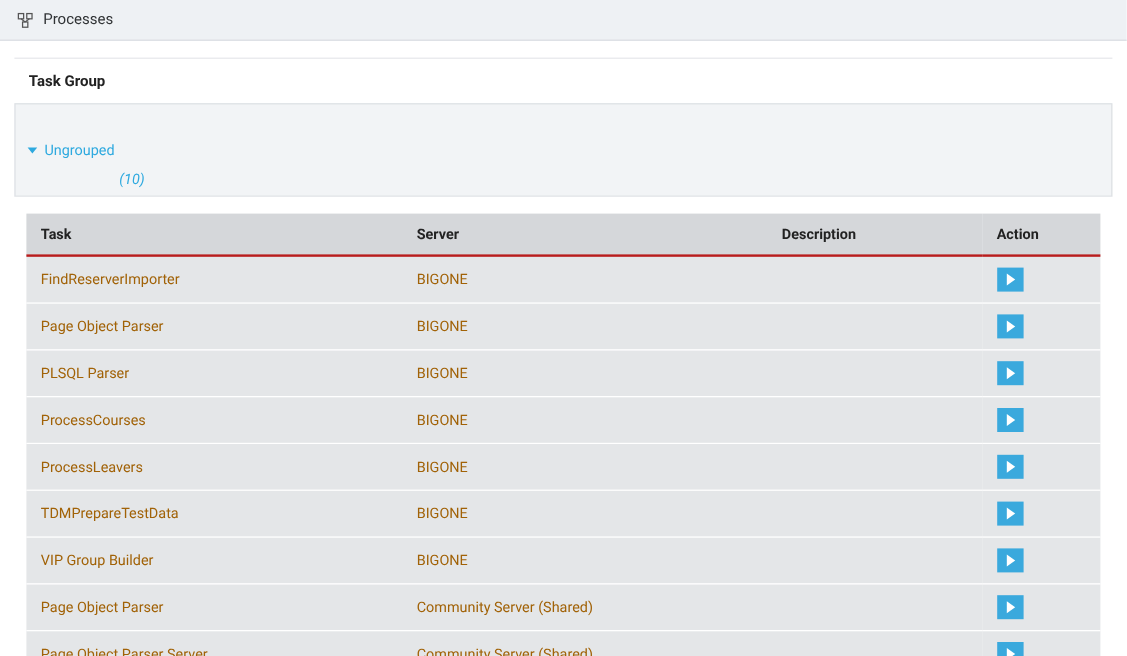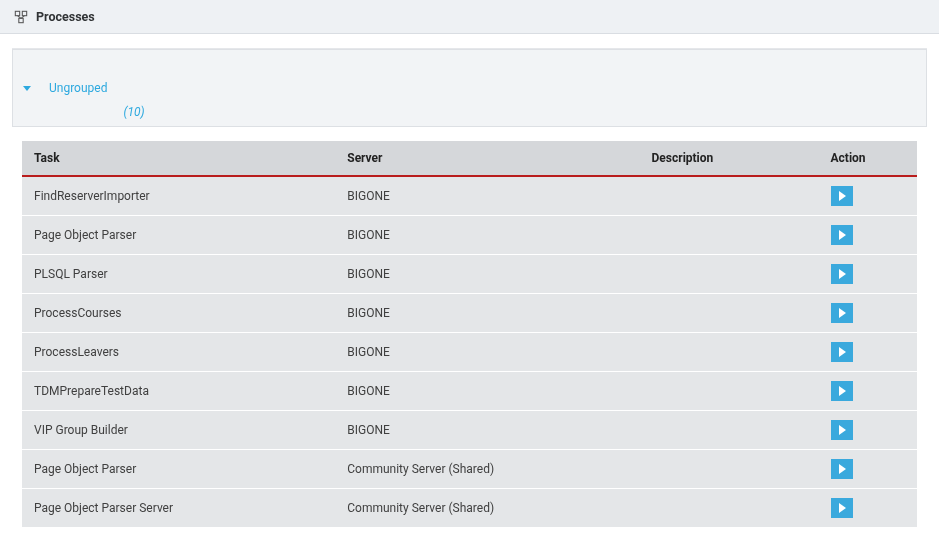--- a/index.html
+++ b/index.html
@@ -18,39 +18,39 @@
       gap: 8px;
     }
     .page-header .icon svg {
       width: 14px;
       height: 14px;
       display: block;
     }
     .page-header .title {
       font-size: 12.5px;
       color: #303335;
-      font-weight: 700;
+      font-weight: 400;
     }
     .content {
       border-top: 1px solid #e5e7ea;
       margin: 14px 12px 0 12px;
     }
     .section-title {
       padding: 12px 12px 10px 12px;
       font-weight: 700;
       font-size: 12.5px;
       color: #222;
     }
     .group-bar {
       background: #f2f4f6;
       border: 1px solid #dde0e4;
       padding: 7px 10px;
       display: flex;
       align-items: center;
-      gap: 16px;
+      gap: 4px;
       font-size: 12px;
     }
     .group-bar .caret {
       width: 0;
       height: 0;
       border-left: 4px solid transparent;
       border-right: 4px solid transparent;
       border-top: 5px solid #2ea9df;
       margin-right: 2px;
     }
@@ -75,21 +75,21 @@
       text-align: left;
       font-weight: 700;
       color: #222;
       background: #d5d7da;
       padding: 10px 12px;
       border-bottom: 2px solid #b91c1c;
     }
     tbody td {
       background: #e4e6e8;
       padding: 9px 12px;
-      color: #404040;
+      color: #a16207;
       border-bottom: 1px solid #ffffff;
     }
     .col-task { width: 35%; }
     .col-server { width: 34%; }
     .col-desc { width: 20%; }
     .col-action { width: 11%; }
     .action-cell {
       white-space: nowrap;
     }
     .play-btn {
@@ -122,20 +122,21 @@
       <rect x="9.5" y="1.5" width="5" height="5"></rect>
       <rect x="5.5" y="9.5" width="5" height="5"></rect>
       <line x1="4" y1="6.5" x2="8" y2="9.5"></line>
       <line x1="12" y1="6.5" x2="8" y2="9.5"></line>
     </svg>
   </span>
   <span class="title">Processes</span>
 </div>
 
 <div class="content">
+  <div class="section-title">Task Group</div>
 
   <div class="group-bar">
     <span class="caret"></span>
     <span class="group-label">Ungrouped</span>
     <span class="group-count">(10)</span>
   </div>
 
   <div class="table-wrap">
     <table>
       <thead>

